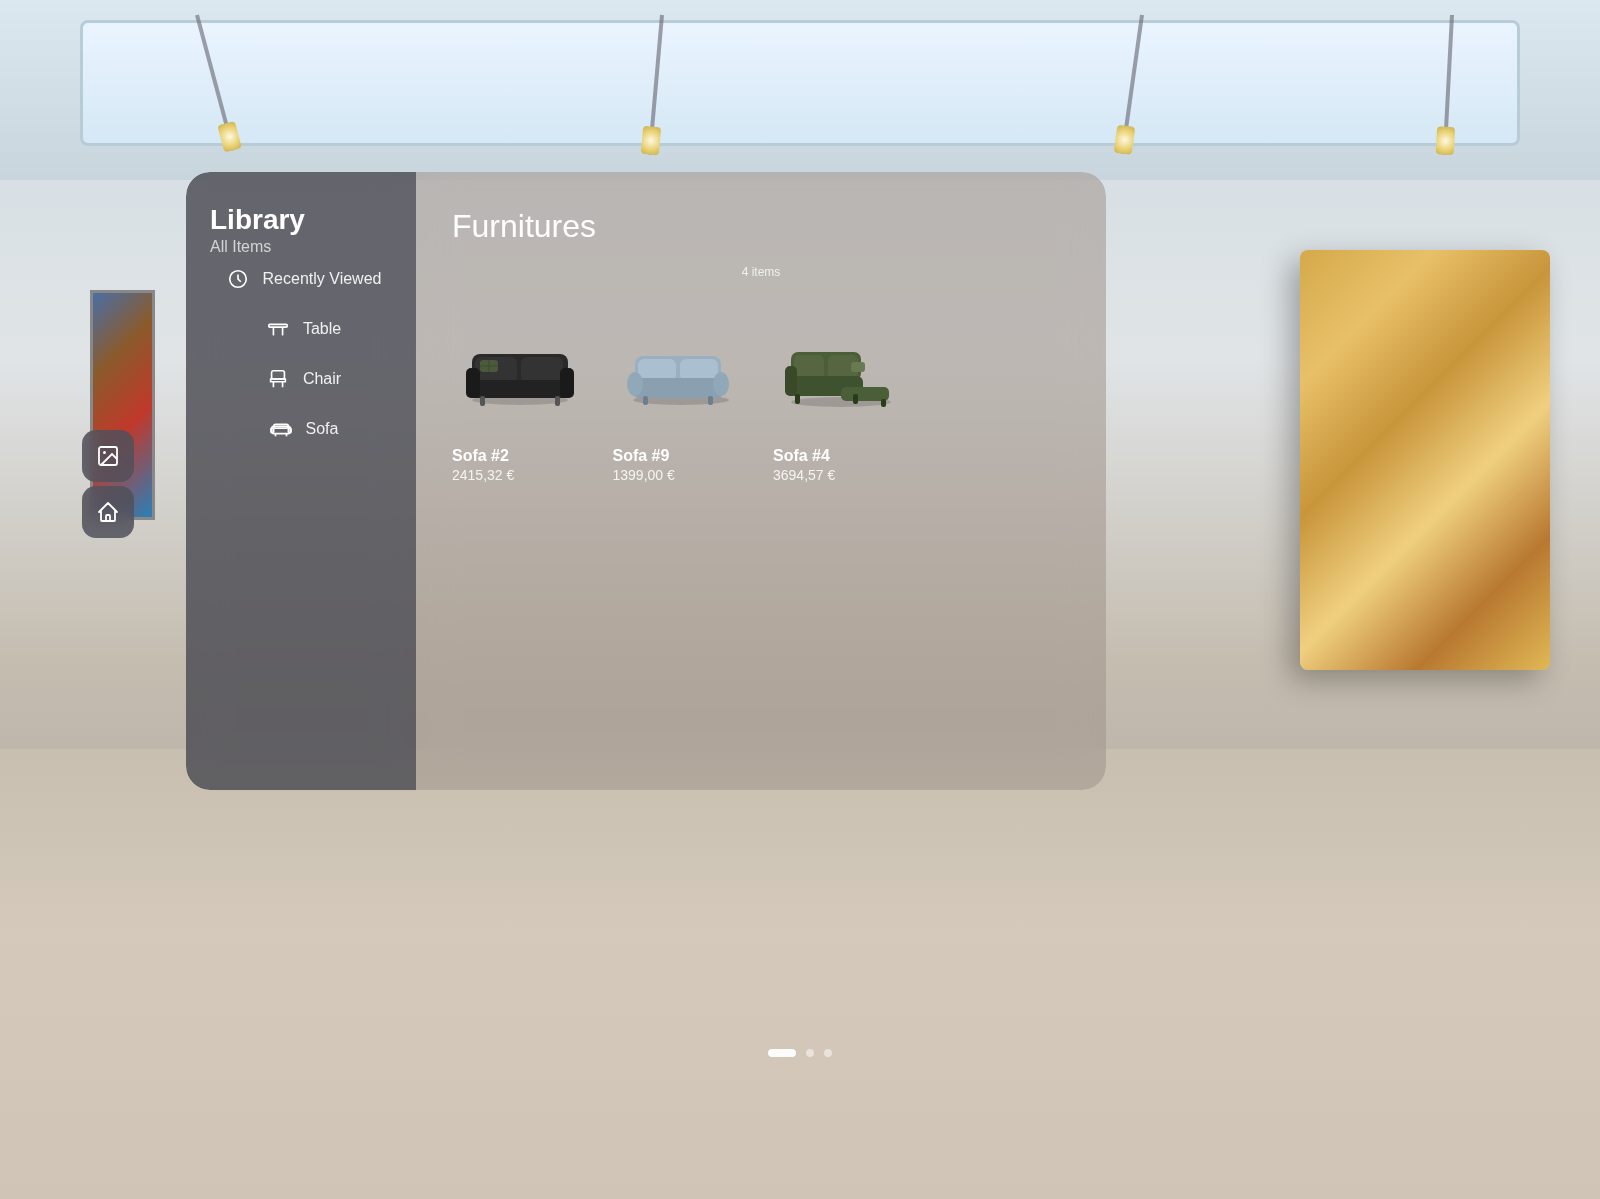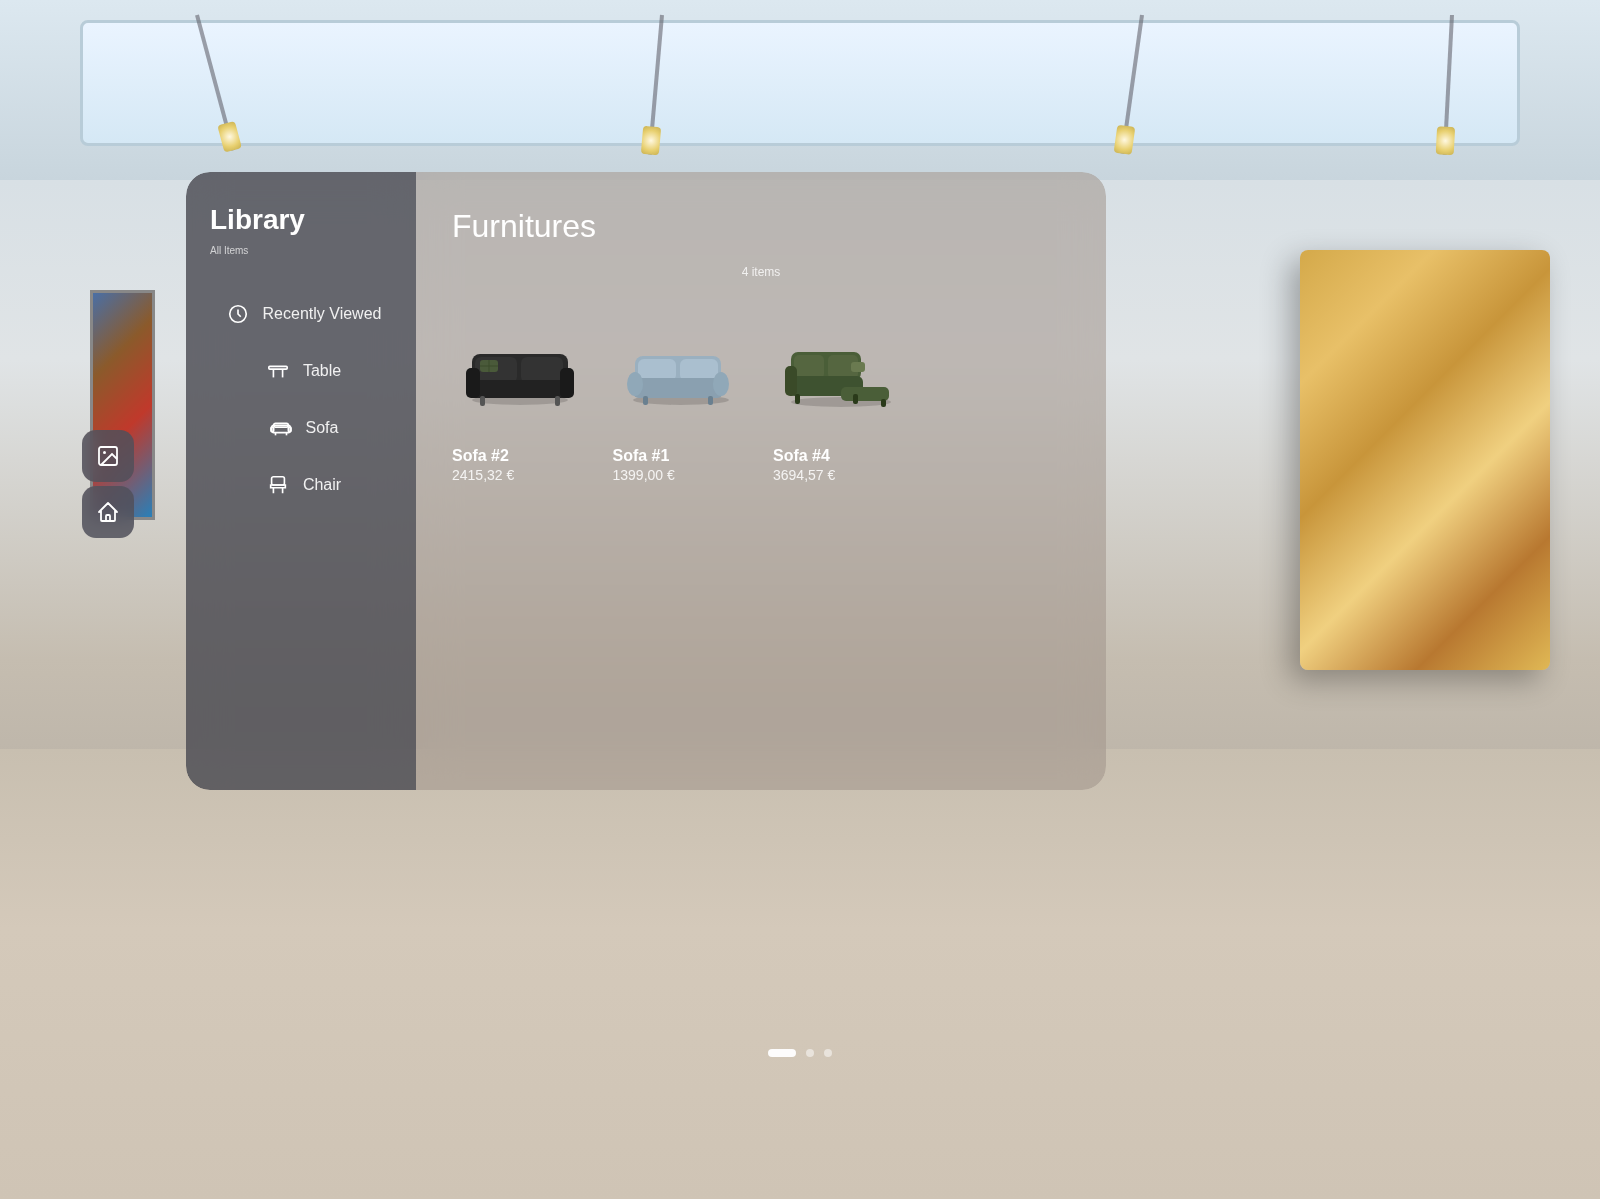--- a/index.html
+++ b/index.html
@@ -125,34 +125,33 @@
 
     
     .sidebar {
       width: 230px;
       min-width: 230px;
       background: rgba(75, 75, 82, 0.82);
       backdrop-filter: blur(20px);
       padding: 32px 20px 30px 24px;
       display: flex;
       flex-direction: column;
-      gap: 7px;
+      gap: 0;
     }
 
     .library-title {
       font-size: 28px;
       font-weight: 700;
       color: #ffffff;
       margin-bottom: 2px;
     }
 
     .library-subtitle {
-      font-size: 10px;
+      font-size: 16px;
       color: rgba(255,255,255,0.7);
-      margin-bottom: 28px;
     }
 
     .nav-item {
       display: flex;
       align-items: center;
       gap: 12px;
       padding: 10px 8px;
       border-radius: 10px;
       cursor: pointer;
       color: rgba(255,255,255,0.9);
@@ -350,43 +349,43 @@
           <line x1="7" y1="10" x2="7" y2="19"></line>
           <line x1="17" y1="10" x2="17" y2="19"></line>
         </svg>
       </span>
       <span>Table</span>
     </div>
 
     <div class="nav-item">
       <span class="nav-icon">
         <svg viewBox="0 0 24 24">
+          <rect x="5" y="3" width="14" height="9" rx="2"></rect>
+          <path d="M4 12h16v3H4z"></path>
+          <line x1="7" y1="15" x2="7" y2="21"></line>
+          <line x1="17" y1="15" x2="17" y2="21"></line>
+        </svg>
+      </span>
+      <span>Chair</span>
+    </div>
+
+    <div class="nav-item">
+      <span class="nav-icon">
+        <svg viewBox="0 0 24 24">
           <rect x="2" y="9" width="20" height="8" rx="2"></rect>
           <rect x="4" y="7" width="16" height="4" rx="2"></rect>
           <line x1="6" y1="17" x2="6" y2="20"></line>
           <line x1="18" y1="17" x2="18" y2="20"></line>
           <rect x="1" y="11" width="3" height="5" rx="1"></rect>
           <rect x="20" y="11" width="3" height="5" rx="1"></rect>
         </svg>
       </span>
       <span>Sofa</span>
     </div>
 
-    <div class="nav-item">
-      <span class="nav-icon">
-        <svg viewBox="0 0 24 24">
-          <rect x="5" y="3" width="14" height="9" rx="2"></rect>
-          <path d="M4 12h16v3H4z"></path>
-          <line x1="7" y1="15" x2="7" y2="21"></line>
-          <line x1="17" y1="15" x2="17" y2="21"></line>
-        </svg>
-      </span>
-      <span>Chair</span>
-    </div>
-
   </div>
 
   <div class="content-area">
     <div class="content-title">Furnitures</div>
     <div class="content-count">4 items</div>
 
     <div class="items-grid">
 
 
       <div class="item-card">
@@ -426,21 +425,21 @@
 
             <rect x="12" y="46" width="90" height="20" rx="6" fill="#8aa0b0"></rect>
 
             <ellipse cx="14" cy="52" rx="8" ry="12" fill="#90a8b8"></ellipse>
             <ellipse cx="100" cy="52" rx="8" ry="12" fill="#90a8b8"></ellipse>
 
             <rect x="22" y="64" width="5" height="9" rx="2" fill="#6a8090"></rect>
             <rect x="87" y="64" width="5" height="9" rx="2" fill="#6a8090"></rect>
           </svg>
         </div>
-        <div class="item-name">Sofa #1</div>
+        <div class="item-name">Sofa #9</div>
         <div class="item-price">1399,00 €</div>
       </div>
 
       <div class="item-card">
         <div class="item-image">
           <svg class="sofa-svg" viewBox="0 0 120 80">
             <ellipse cx="60" cy="70" rx="50" ry="5" fill="rgba(0,0,0,0.15)"></ellipse>
 
             <rect x="10" y="20" width="70" height="28" rx="7" fill="#4a5e38"></rect>
             <rect x="13" y="23" width="30" height="24" rx="5" fill="#556640"></rect>

